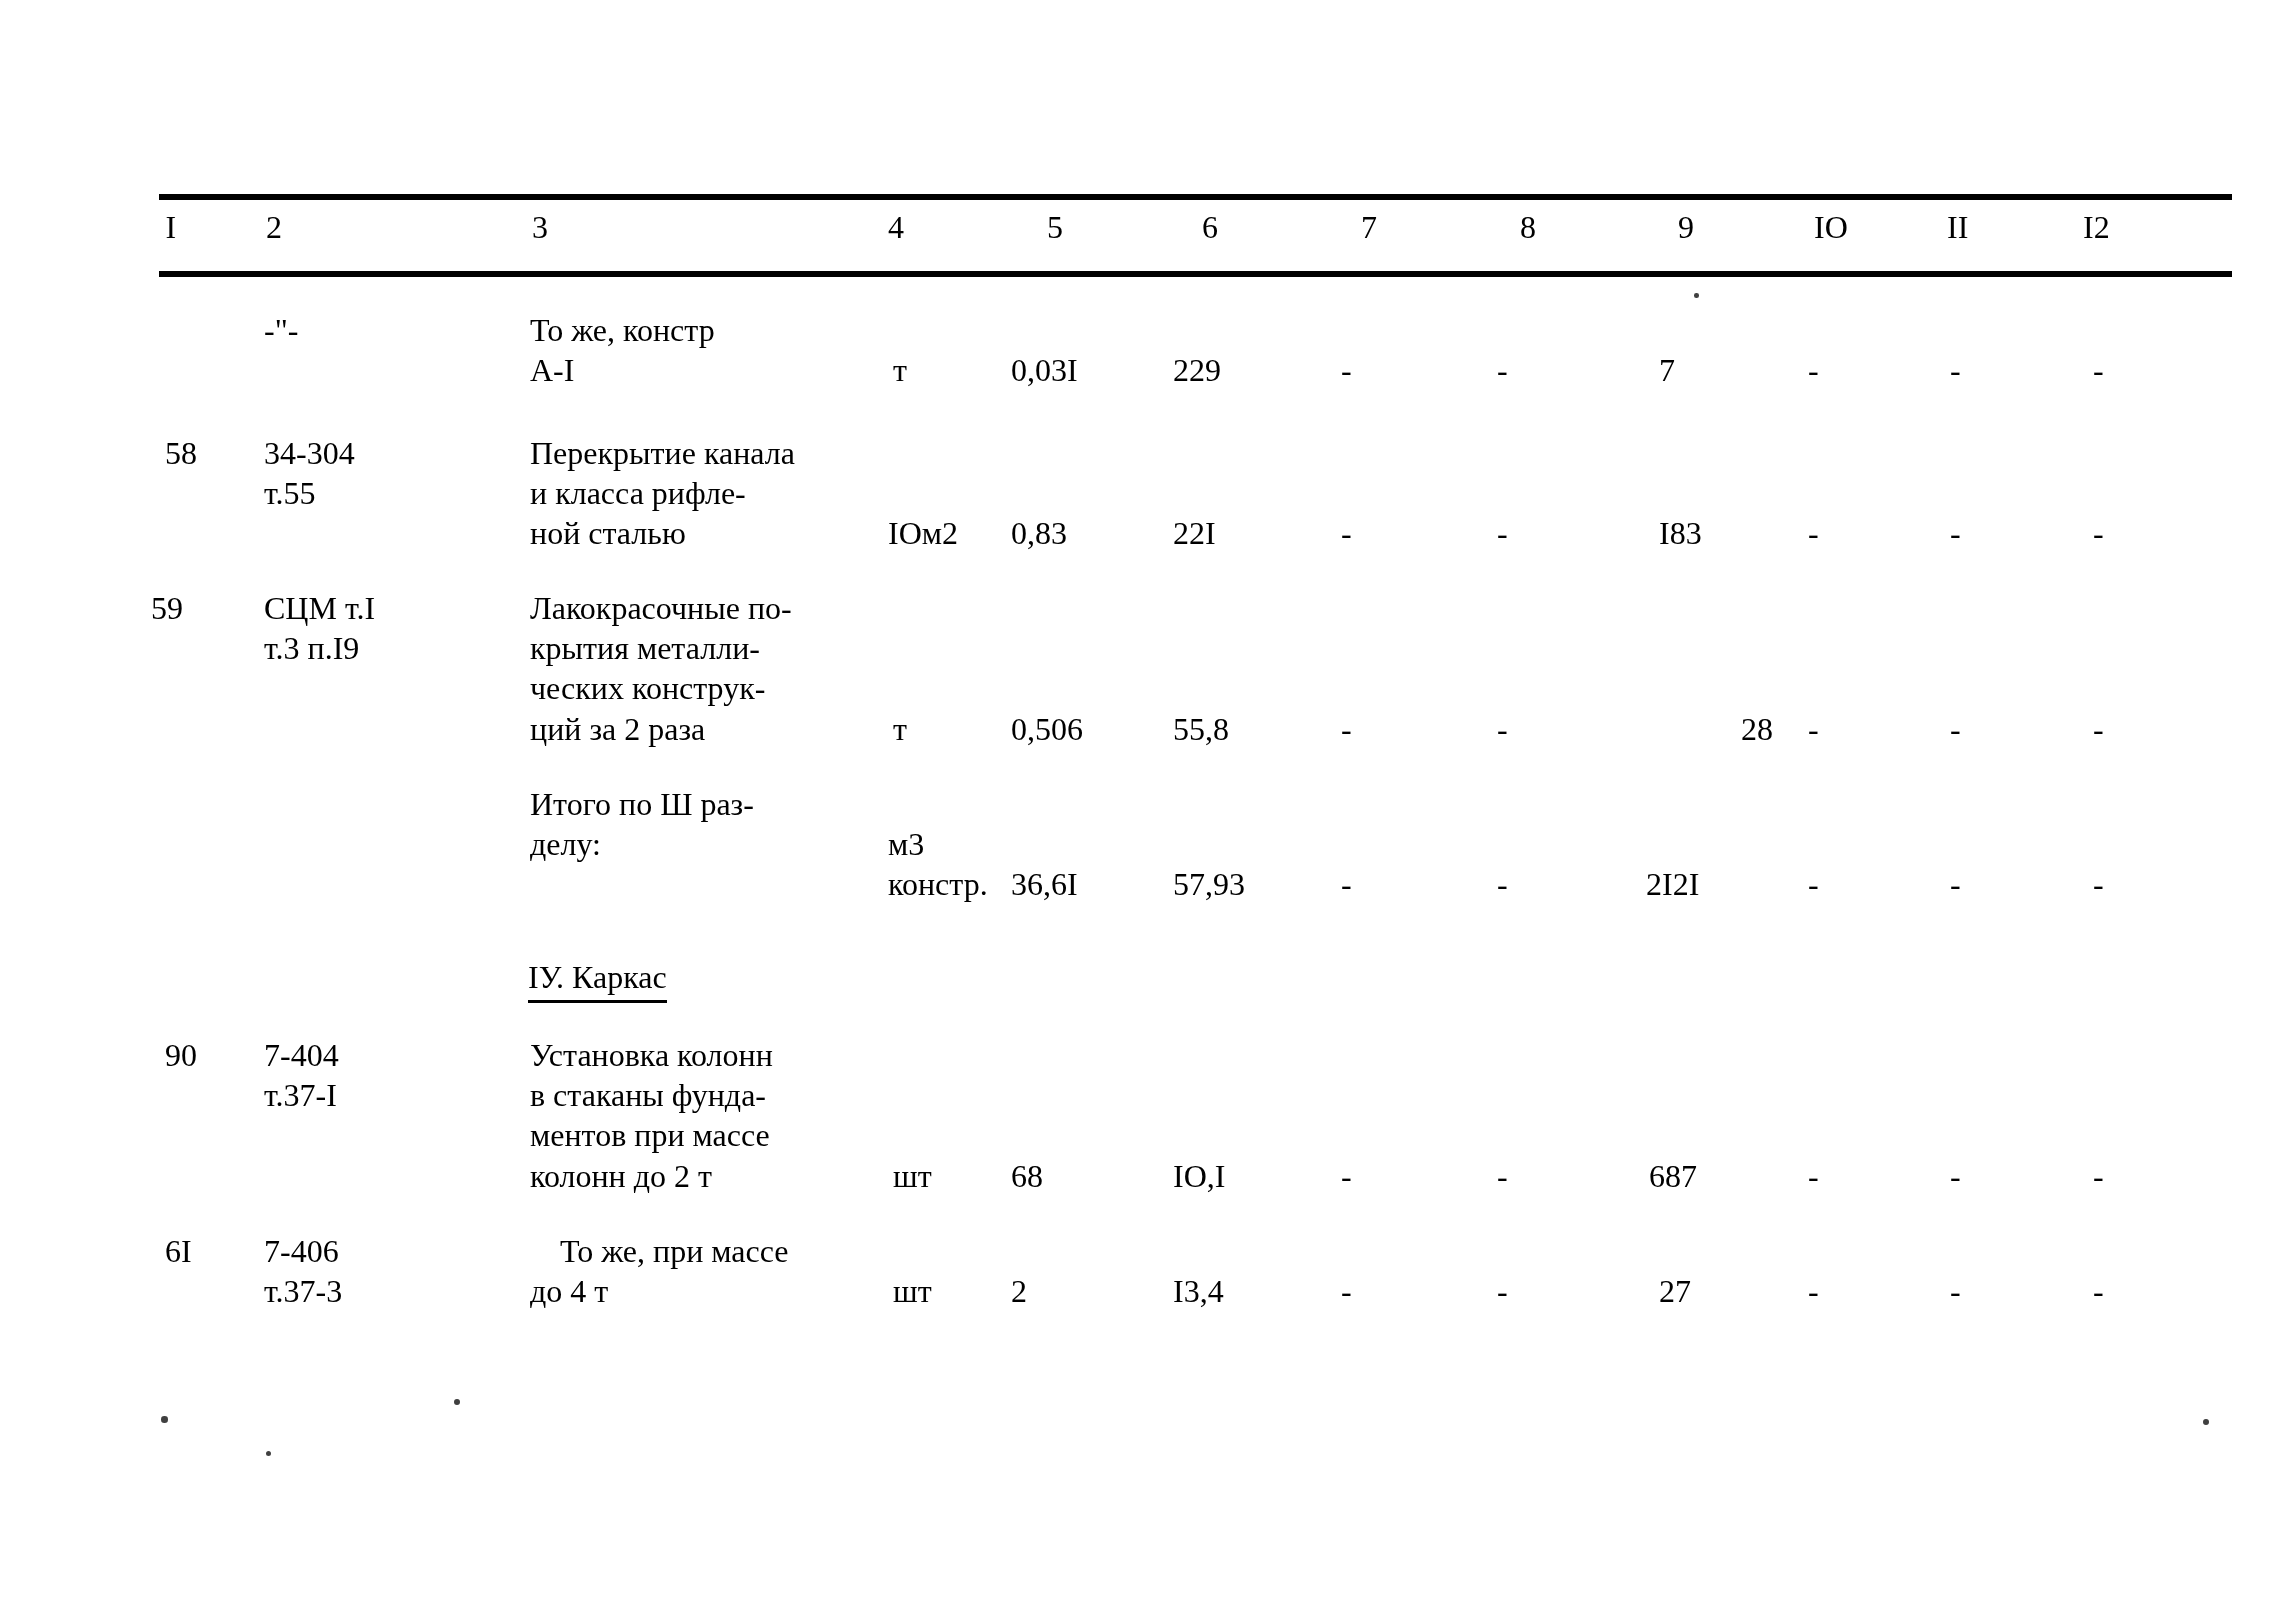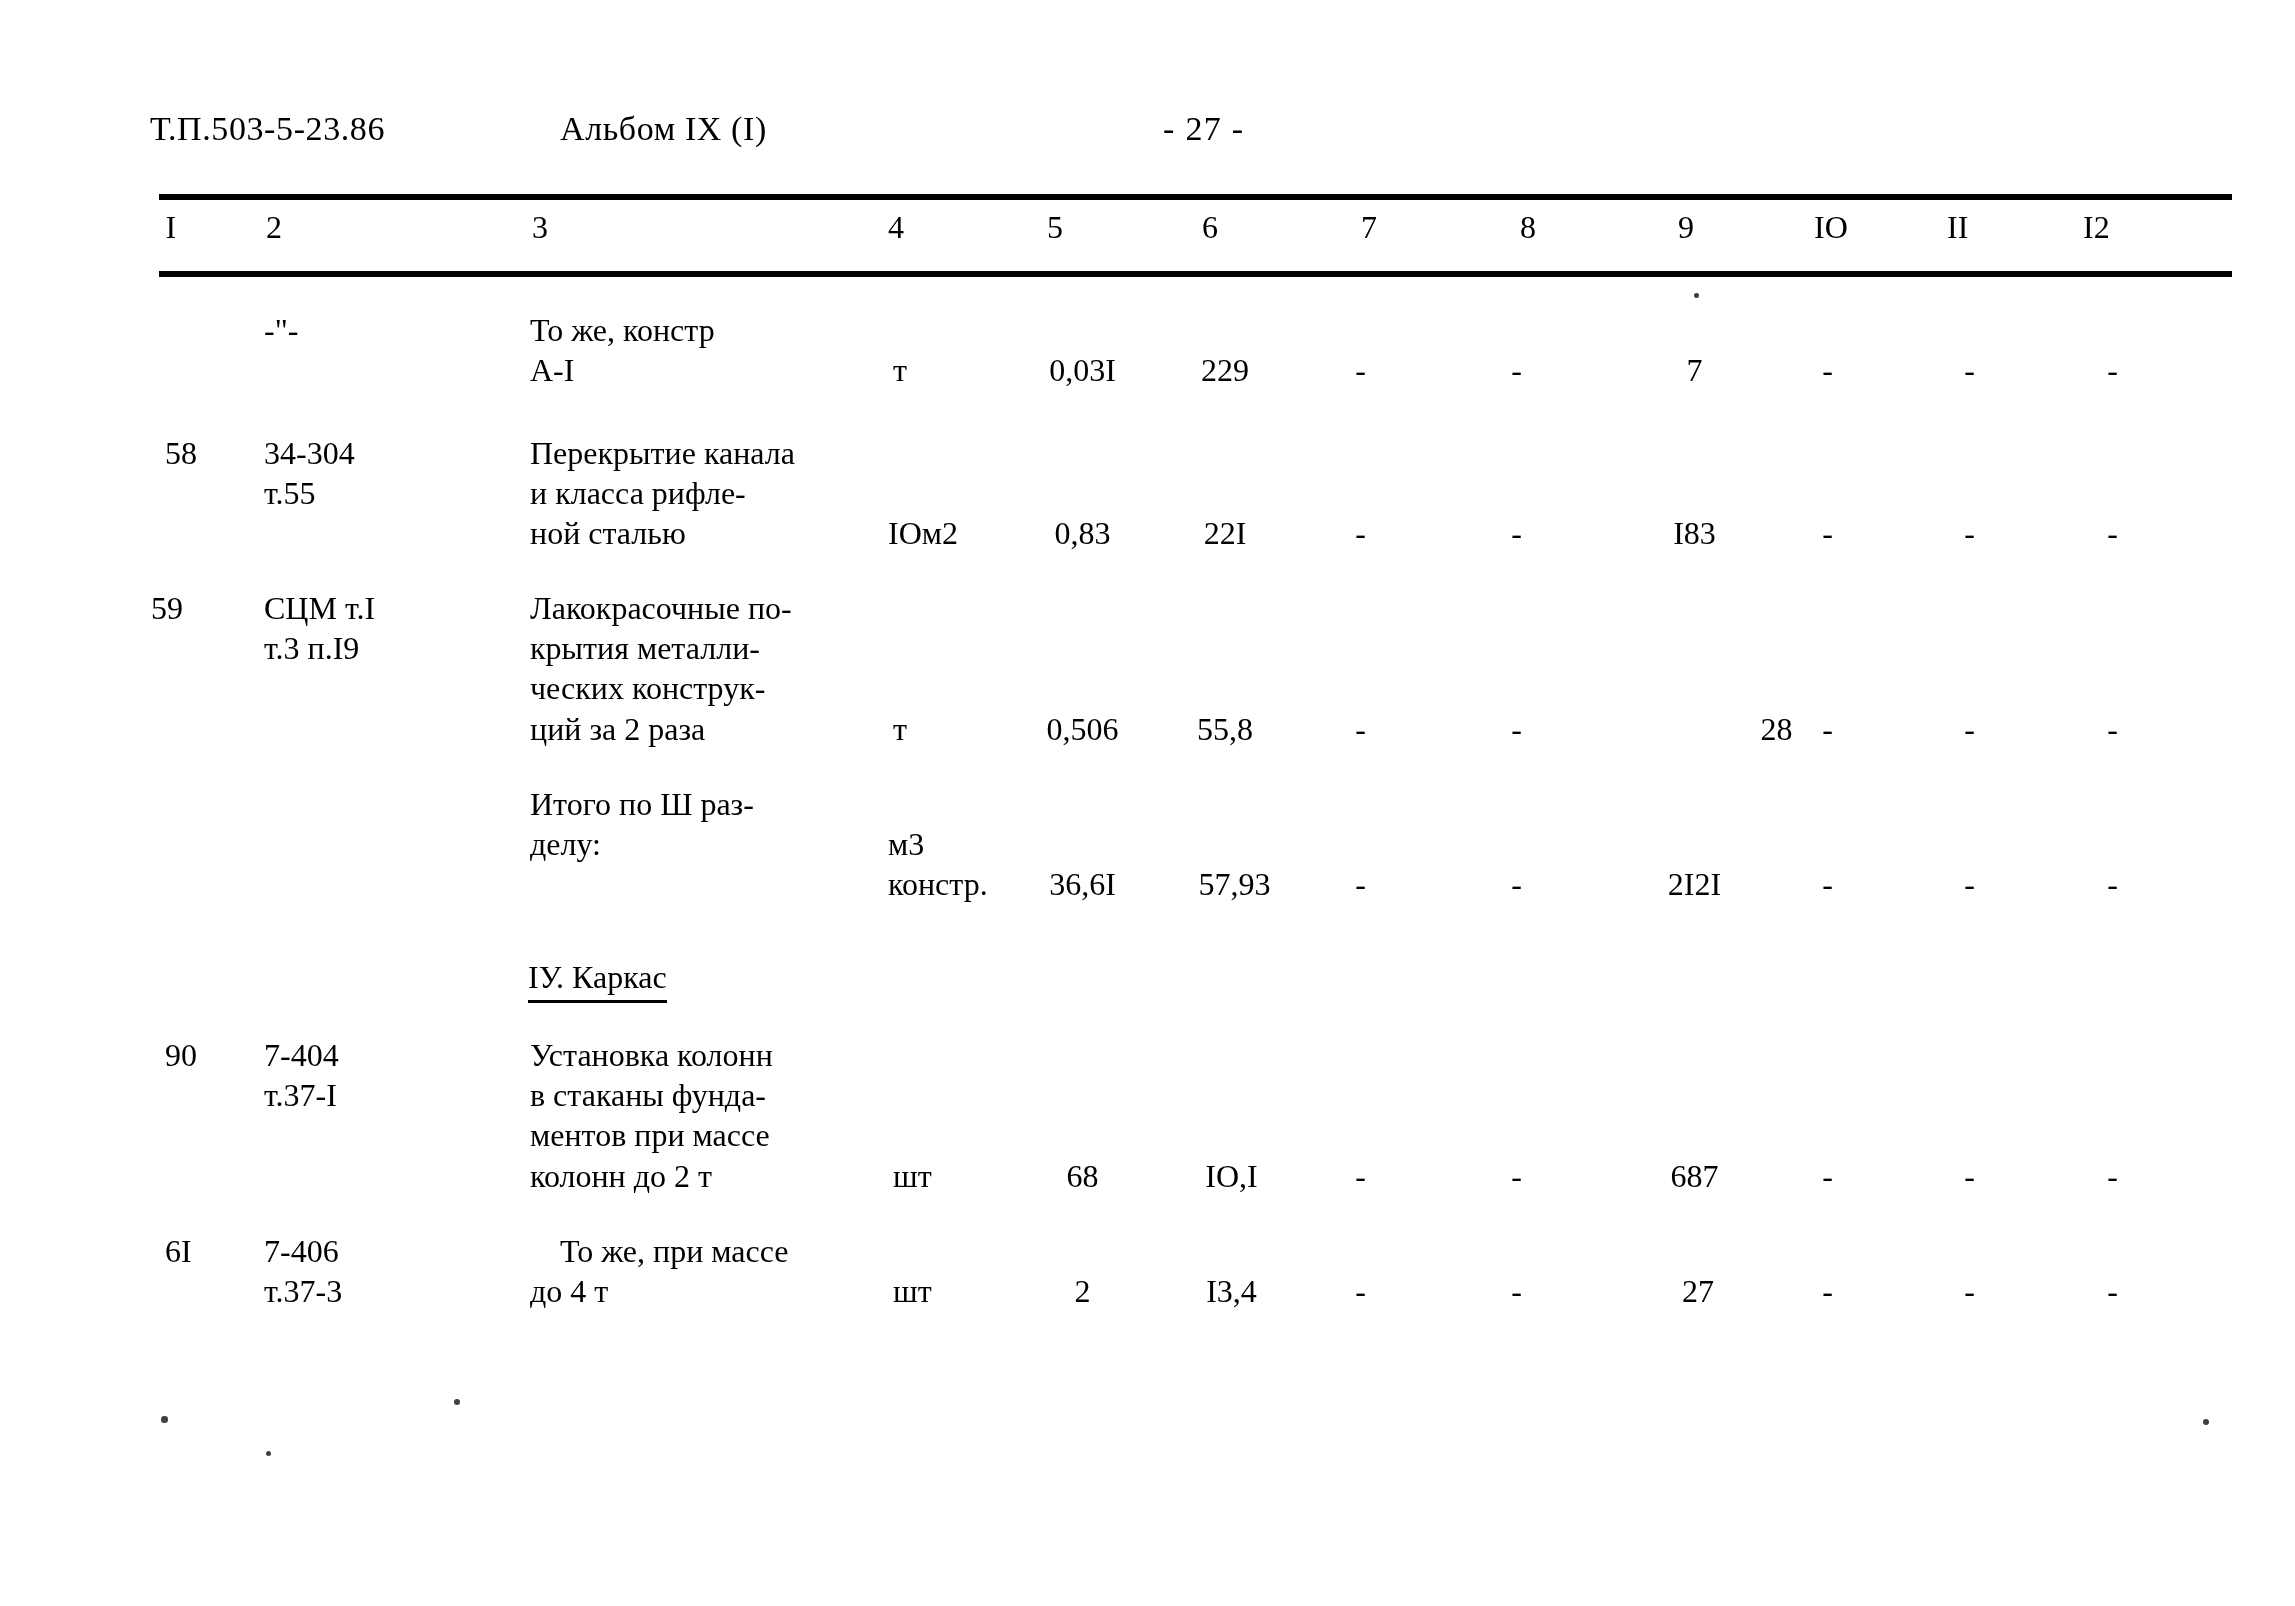--- a/index.html
+++ b/index.html
@@ -88,21 +88,21 @@
     position: absolute;
     left: 0;
     width: 2295px;
   }
   .cell {
     position: absolute;
     font-size: 32px;
     line-height: 40px;
     white-space: pre;
   }
-  .cell.num { text-align: center; }
+  .cell.num { text-align: left; }
 
   .section-head {
     position: absolute;
     font-size: 32px;
     line-height: 40px;
     white-space: nowrap;
     border-bottom: 3.2px solid #000;
     padding-bottom: 2.6px;
   }
 
@@ -111,25 +111,20 @@
     background: #000;
     border-radius: 50%;
     opacity: .75;
   }
 </style>
 </head>
 <body>
 
 <div class="page">
 
-  <div class="doc-header">
-    <div class="doc-code">Т.П.503-5-23.86</div>
-    <div class="album-title">Альбом IX (I)</div>
-    <div class="page-number">- 27 -</div>
-  </div>
 
   <div class="rule rule-top"></div>
   <div class="rule rule-bottom"></div>
 
   <div class="head-row">
     <div class="hcell" style="left:6.5px">I</div>
     <div class="hcell" style="left:107px">2</div>
     <div class="hcell" style="left:373px">3</div>
     <div class="hcell" style="left:729px">4</div>
     <div class="hcell" style="left:888px">5</div>

